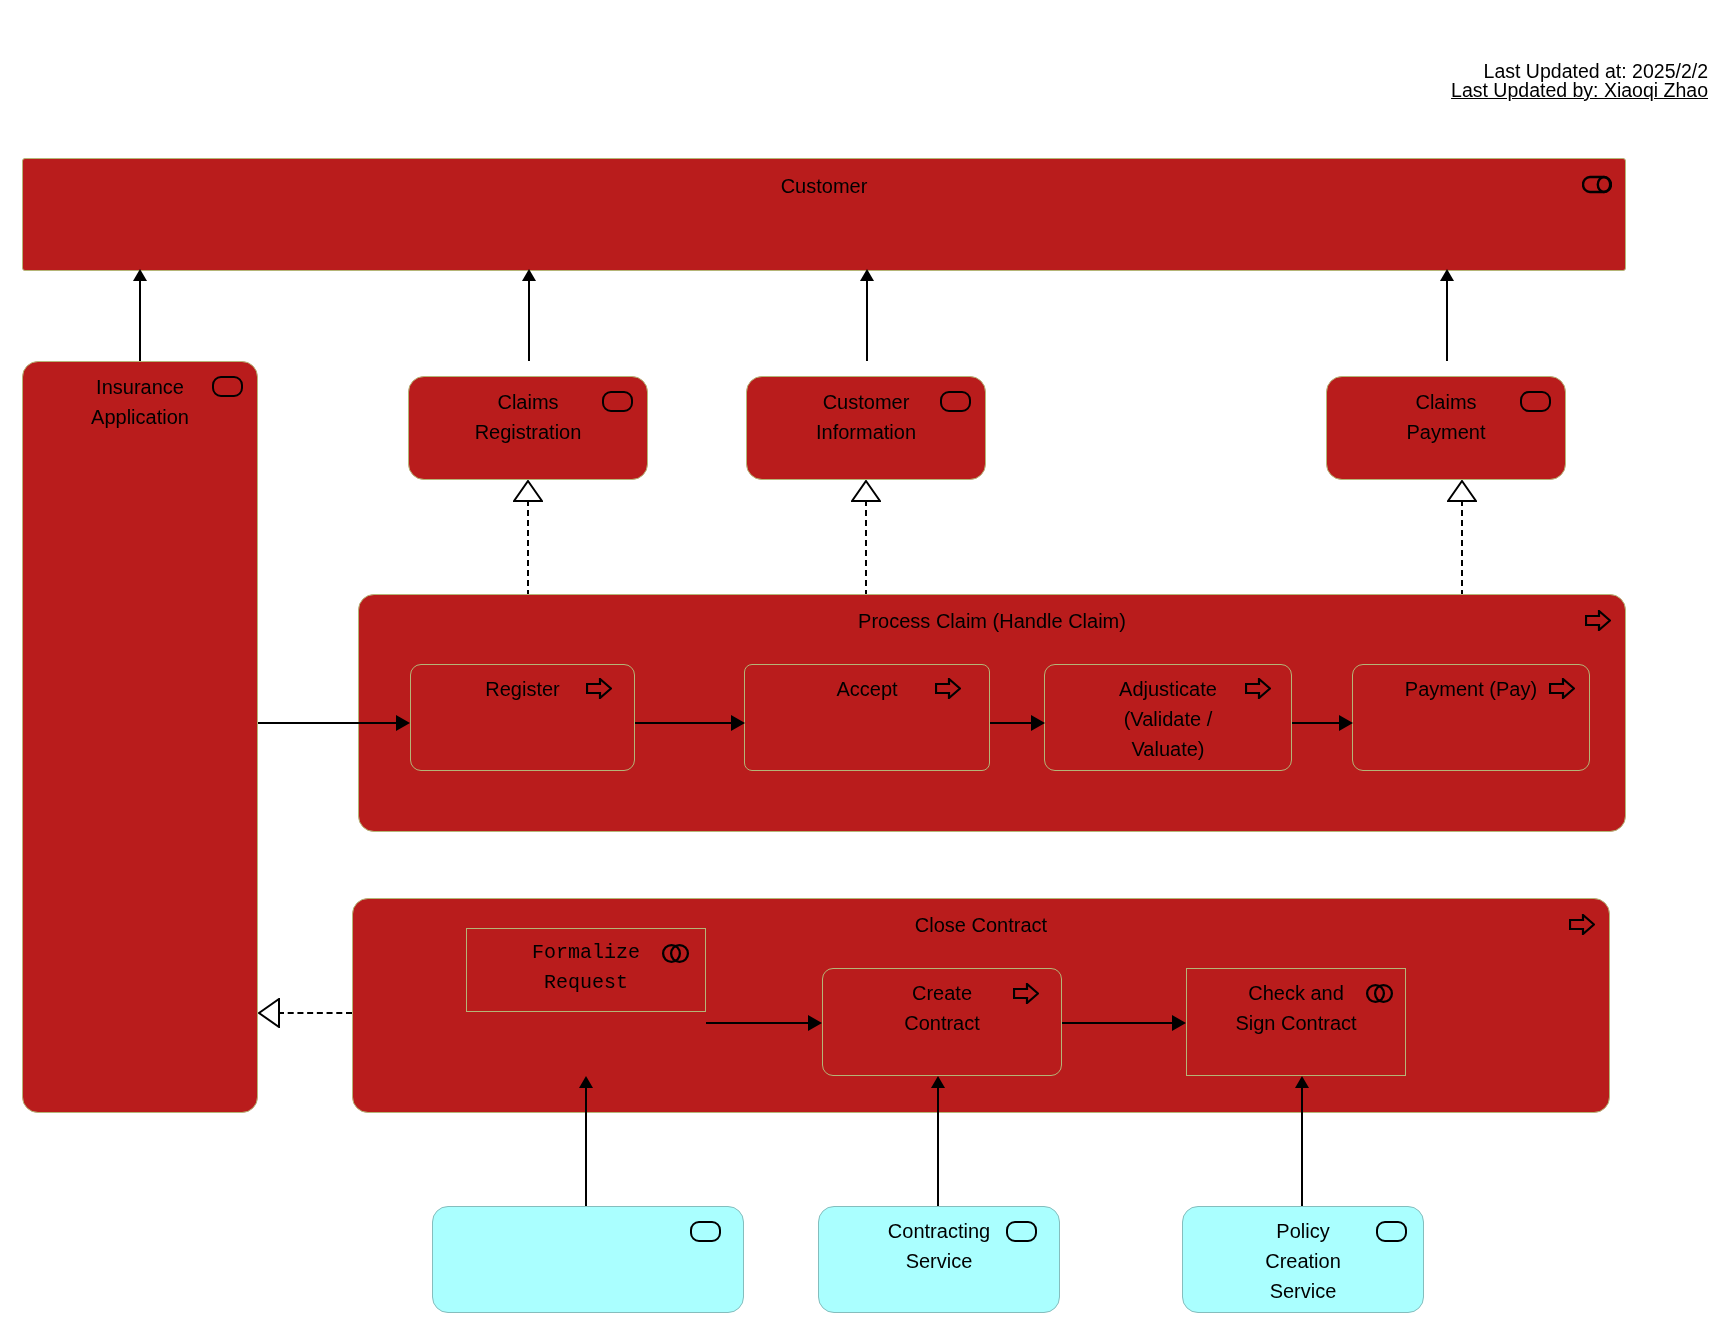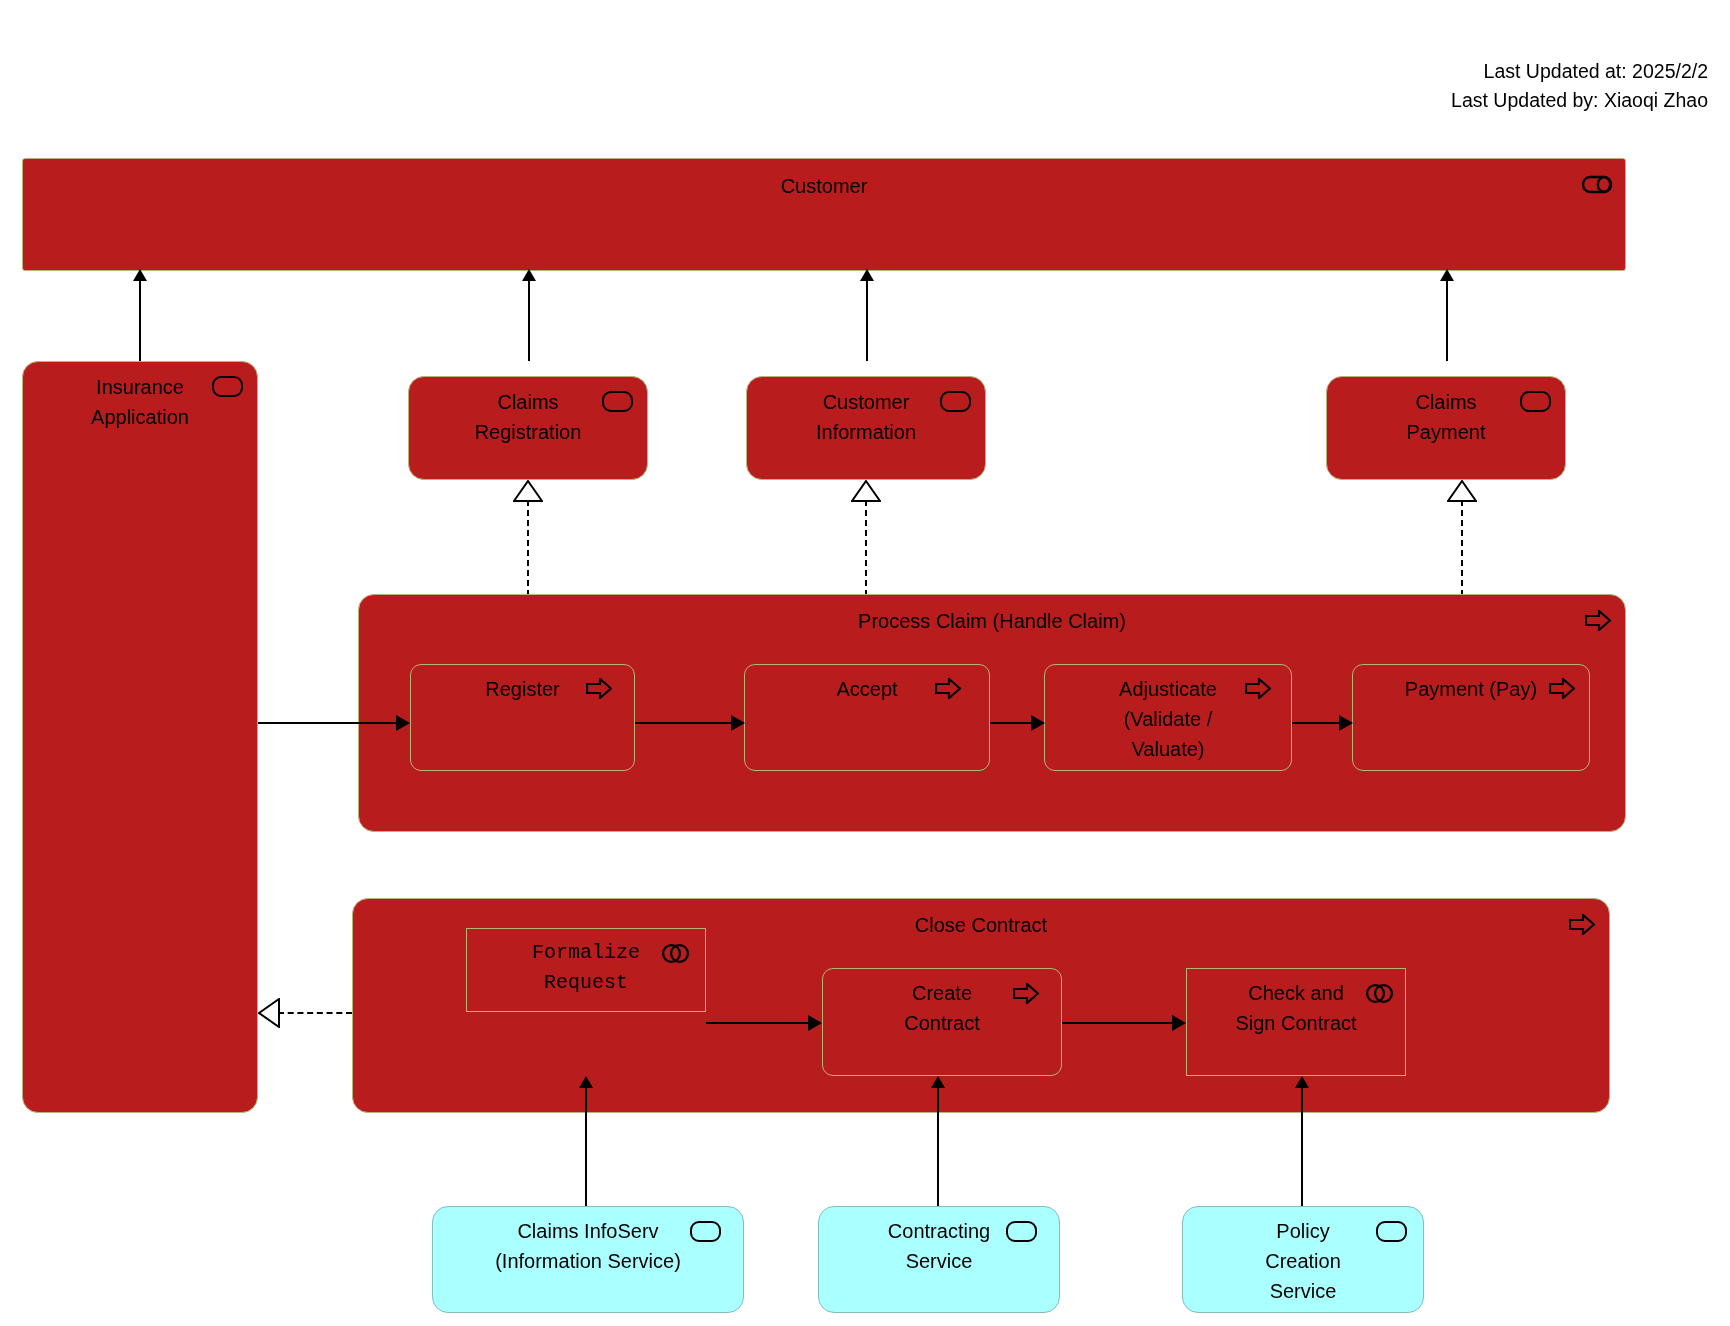--- a/index.html
+++ b/index.html
@@ -31,21 +31,21 @@
     white-space: nowrap;
   }
   .meta-line {
     position: absolute;
     right: 22px;
     font-size: 19.5px;
     text-align: right;
     white-space: nowrap;
   }
   #meta-updated-at { top: 60px; }
-  #meta-updated-by { top: 89px; }
+  #meta-updated-by { top: 79px; text-decoration: underline; }
 
   
   .node {
     position: absolute;
     box-sizing: border-box;
     border: 1.6px solid #b5b577;
     background: #b91c1c;
   }
   .node.cyan {
     background: #aaffff;
@@ -219,21 +219,21 @@
 
   <div class="node rounded-s" style="left:410px; top:664px; width:225px; height:107px;">
     <div class="label top-s">Register</div>
     <span class="icon icon-process" style="right:24px; top:13px;">
       <svg width="26" height="21" viewBox="0 0 26 21">
         <polygon points="1,6 14,6 14,1 25,10.5 14,20 14,15 1,15" fill="none" stroke="#000" stroke-width="2.2"></polygon>
       </svg>
     </span>
   </div>
 
-  <div class="node rounded-s" style="left:744px; top:664px; width:246px; height:107px;">
+  <div class="node rounded-s" style="left:744px; top:664px; width:246px; height:107px;border-radius:8px;">
     <div class="label top-s">Accept</div>
     <span class="icon icon-process" style="right:30px; top:13px;">
       <svg width="26" height="21" viewBox="0 0 26 21">
         <polygon points="1,6 14,6 14,1 25,10.5 14,20 14,15 1,15" fill="none" stroke="#000" stroke-width="2.2"></polygon>
       </svg>
     </span>
   </div>
 
   <div class="node rounded-s" style="left:1044px; top:664px; width:248px; height:107px;">
     <div class="label top-s" style="top:9px; line-height:30px;">Adjusticate
@@ -313,22 +313,20 @@
 
   <div class="conn h" style="left:1062px; top:1022px; width:110px;"></div>
   <div class="arrow-right" style="left:1172px; top:1015px;"></div>
 
   <div class="conn dashed-h" style="left:278px; top:1012px; width:74px;"></div>
   <svg class="tri-left-svg" style="left:258px; top:998px;" width="22" height="30" viewBox="0 0 22 30">
     <polygon points="1,15 21,1 21,29" fill="#ffffff" stroke="#000" stroke-width="2"></polygon>
   </svg>
 
   <div class="node cyan rounded" style="left:432px; top:1206px; width:312px; height:107px;">
-    <div class="label top-s">Claims InfoServ
-(Information Service)</div>
     <span class="icon icon-service" style="right:22px; top:14px;"></span>
   </div>
 
   <div class="node cyan rounded" style="left:818px; top:1206px; width:242px; height:107px;">
     <div class="label top-s">Contracting
 Service</div>
     <span class="icon icon-service" style="right:22px; top:14px;"></span>
   </div>
 
   <div class="node cyan rounded" style="left:1182px; top:1206px; width:242px; height:107px;">

